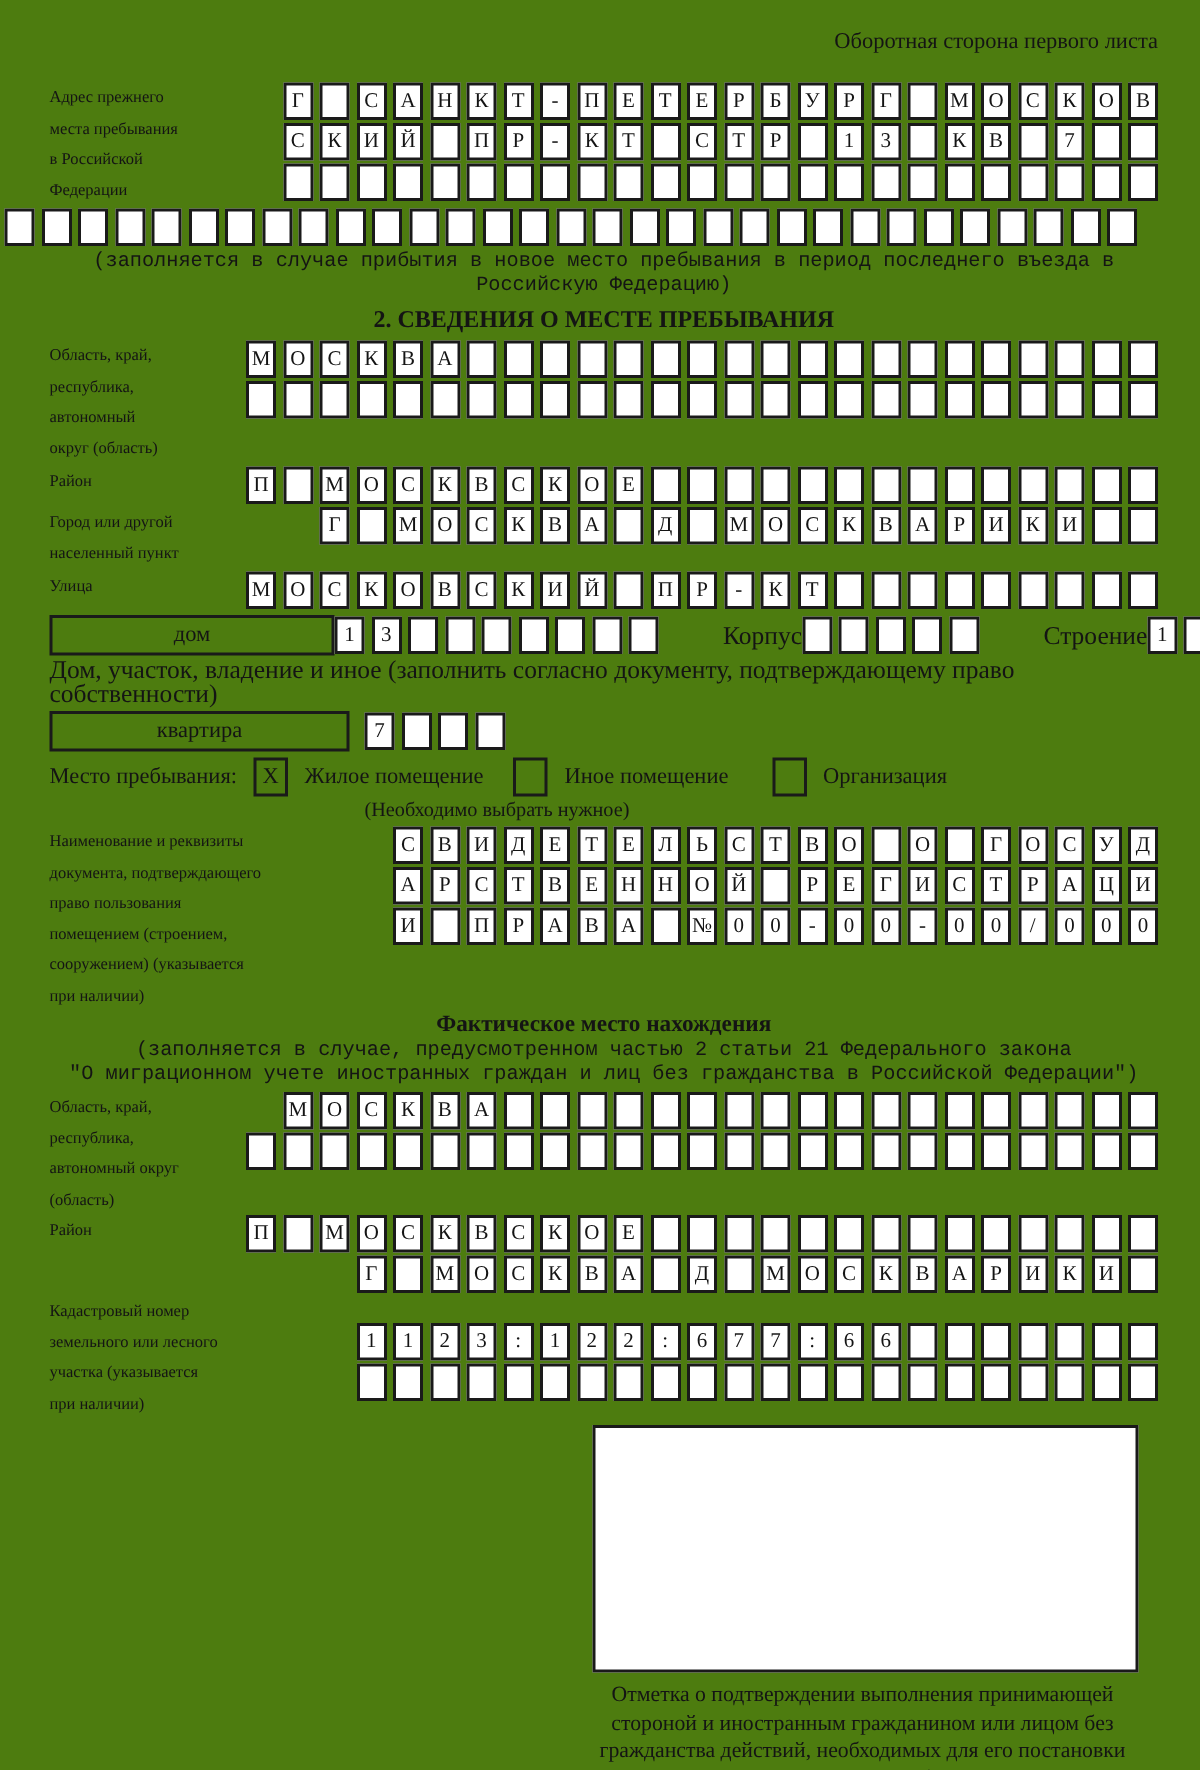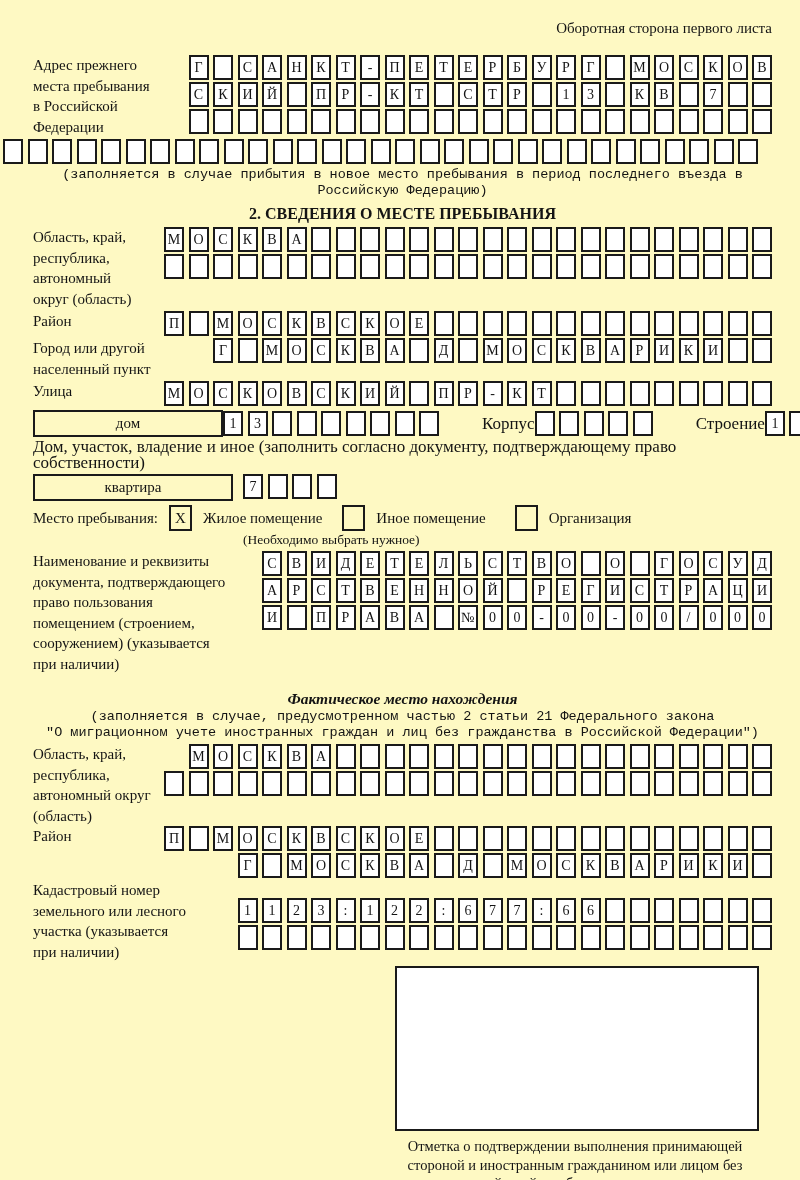--- a/index.html
+++ b/index.html
@@ -1,50 +1,50 @@
 <!DOCTYPE html>
 <html><head>
 <meta charset="utf-8">
 <style>
   html,body{margin:0;padding:0;background:#fff;}
   .page{
     position:relative;width:800px;height:1180px;box-sizing:border-box;
-    padding:20px 28px 0 33px;background:#fef9c3;color:#141414;
+    padding:20px 28px 0 33px;background:#4d7c0f;color:#141414;
     font-family:"Liberation Serif","DejaVu Serif",serif;overflow:hidden;
   }
   .hdr{ text-align:right;font-size:15px; }
   .field{ display:flex;align-items:flex-start; }
-  .flabel{ font-size:15px;line-height:20.5px;white-space:pre-line;flex:0 1 auto; }
+  .flabel{ font-size:11px;line-height:20.5px;white-space:pre-line;flex:0 1 auto; }
   .cellstack{ display:flex;flex-direction:column;gap:2px;margin-left:auto; }
   .cells{ display:flex;gap:4.5px;justify-content:flex-end; }
   .cell{
     box-sizing:border-box;flex:0 0 20px;width:20px;height:25px;
     border:2px solid #1a1a1a;display:flex;align-items:center;justify-content:center;
     font-size:14px;line-height:1;background:#fff;
   }
   .fullrow{ margin-left:-30px;margin-top:2px; }
   .fullrow .cells{ justify-content:flex-start; }
   .note{ font-size:13.5px;line-height:16px;text-align:center;margin-top:3px;font-family:Liberation Mono, monospace; }
   .note-left{ font-size:17px;line-height:16px;margin-top:2px; }
   .sect-title{ font-size:16px;font-weight:bold;text-align:center;margin-top:5px;line-height:20px; }
   .sub-title{ font-size:15.5px;font-weight:bold;text-align:center;margin-top:2px;line-height:17px; }
   .bigbox{
     box-sizing:border-box;border:2px solid #1a1a1a;height:27px;
     display:flex;align-items:center;justify-content:center;font-size:15px;flex:0 0 auto;
   }
   .houserow{ display:flex;align-items:center;justify-content:space-between;margin-top:4px; }
   .inline-lbl{ font-size:17px;flex:0 0 auto;margin-left:43px; }
-  .aptrow{ display:flex;align-items:flex-start;margin-top:3px;gap:10px; }
+  .aptrow{ display:flex;align-items:center;margin-top:3px;gap:10px; }
   .stayrow{ display:flex;align-items:center;margin-top:4px;gap:11px;font-size:15px; }
   .chkbox{
     box-sizing:border-box;width:23px;height:26px;border:2px solid #1a1a1a;
     display:flex;align-items:center;justify-content:center;font-size:15px;flex:0 0 auto;
   }
   .hint{ font-size:13.5px;line-height:17px;margin-top:0;padding-left:210px; }
-  .mt2{margin-top:2px;} .mt3{margin-top:3px;} .mt4{margin-top:16px;font-style:italic;}
+  .mt2{margin-top:2px;} .mt3{margin-top:3px;} .mt4{margin-top:0;}
   .mt18{margin-top:18px;}
   .cad-stack{ margin-top:18px; }
   .stamp{
     box-sizing:border-box;margin-top:4px;margin-left:362px;width:364px;height:165px;
     border:2px solid #1a1a1a;background:#fff;
   }
   .stamp-cap{
     margin-top:6px;margin-left:340px;width:404px;text-align:center;
     font-size:14.5px;line-height:18.5px;white-space:pre-line;
   }

